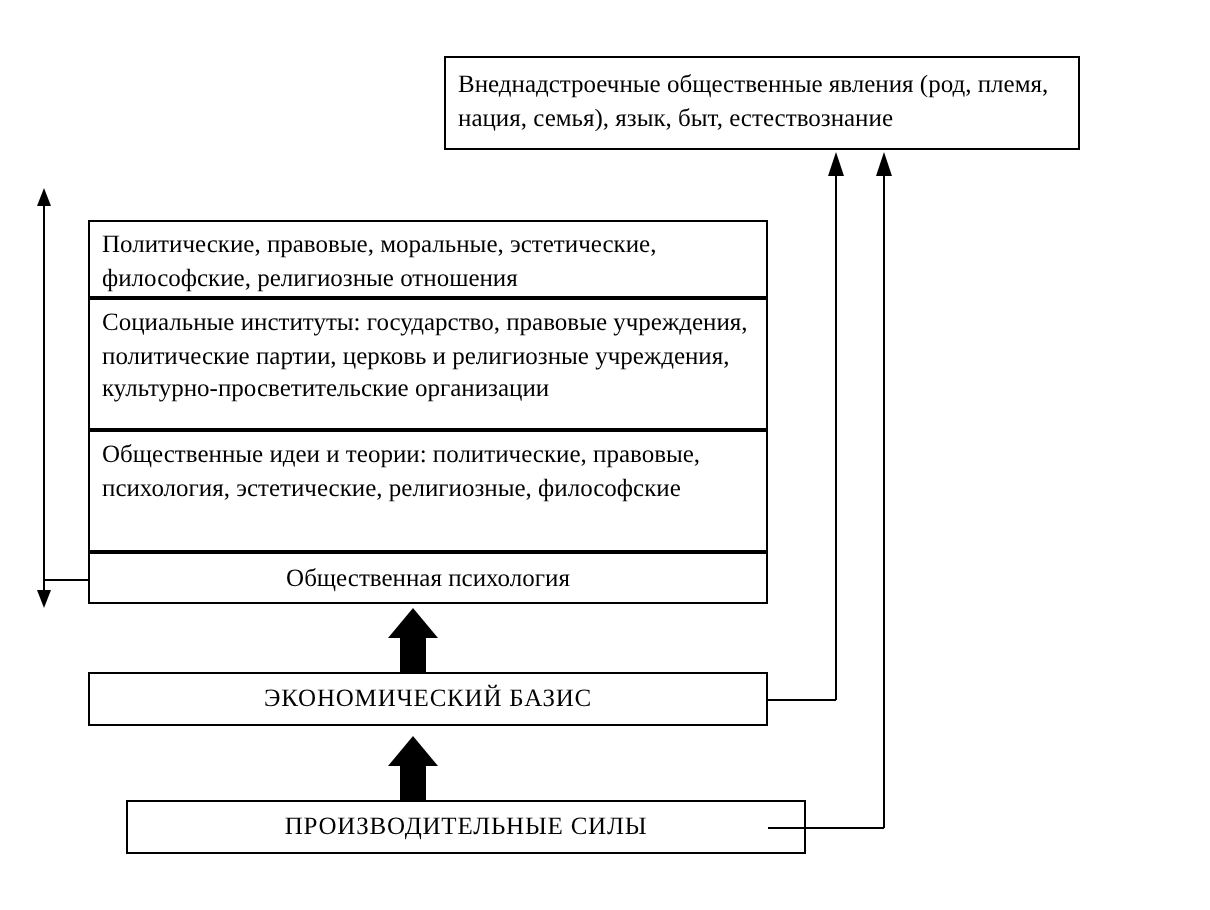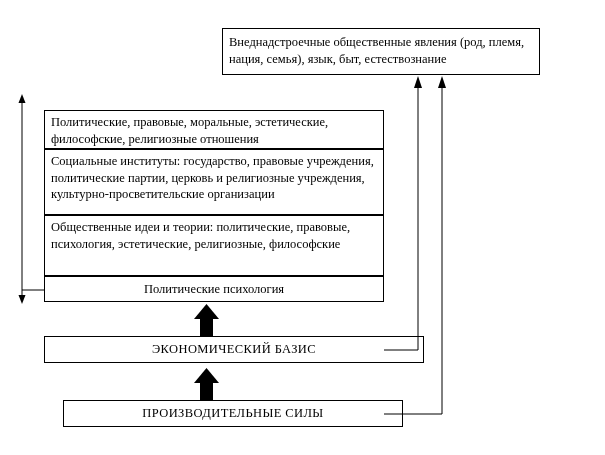--- a/index.html
+++ b/index.html
@@ -67,21 +67,21 @@
     height: 26px;
     display: flex;
     align-items: center;
     justify-content: center;
     padding: 0;
   }
 
   #econ-box {
     left: 44px;
     top: 336px;
-    width: 380px;
+    width: 340px;
     height: 27px;
     display: flex;
     align-items: center;
     justify-content: center;
     padding: 12px;
     letter-spacing: 0.4px;
   }
   #forces-box {
     left: 44px;
     top: 400px;
@@ -131,21 +131,21 @@
   <div class="box" id="supra-1">
     <span>Политические, правовые, моральные, эстетические, философские, религиозные отношения</span>
   </div>
   <div class="box" id="supra-2">
     <span>Социальные институты: государство, правовые учреждения, политические партии, церковь и религиозные учреждения, культурно-просветительские организации</span>
   </div>
   <div class="box" id="supra-3">
     <span>Общественные идеи и теории: политические, правовые, психология, эстетические, религиозные, философские</span>
   </div>
   <div class="box" id="supra-4">
-    <span>Политические психология</span>
+    <span>Общественная психология</span>
   </div>
 
   <div class="box" id="econ-box">
     <span>ЭКОНОМИЧЕСКИЙ БАЗИС</span>
   </div>
   <div class="box" id="forces-box">
     <span>ПРОИЗВОДИТЕЛЬНЫЕ СИЛЫ</span>
   </div>
 
   <svg class="overlay" viewBox="0 0 605 455">

